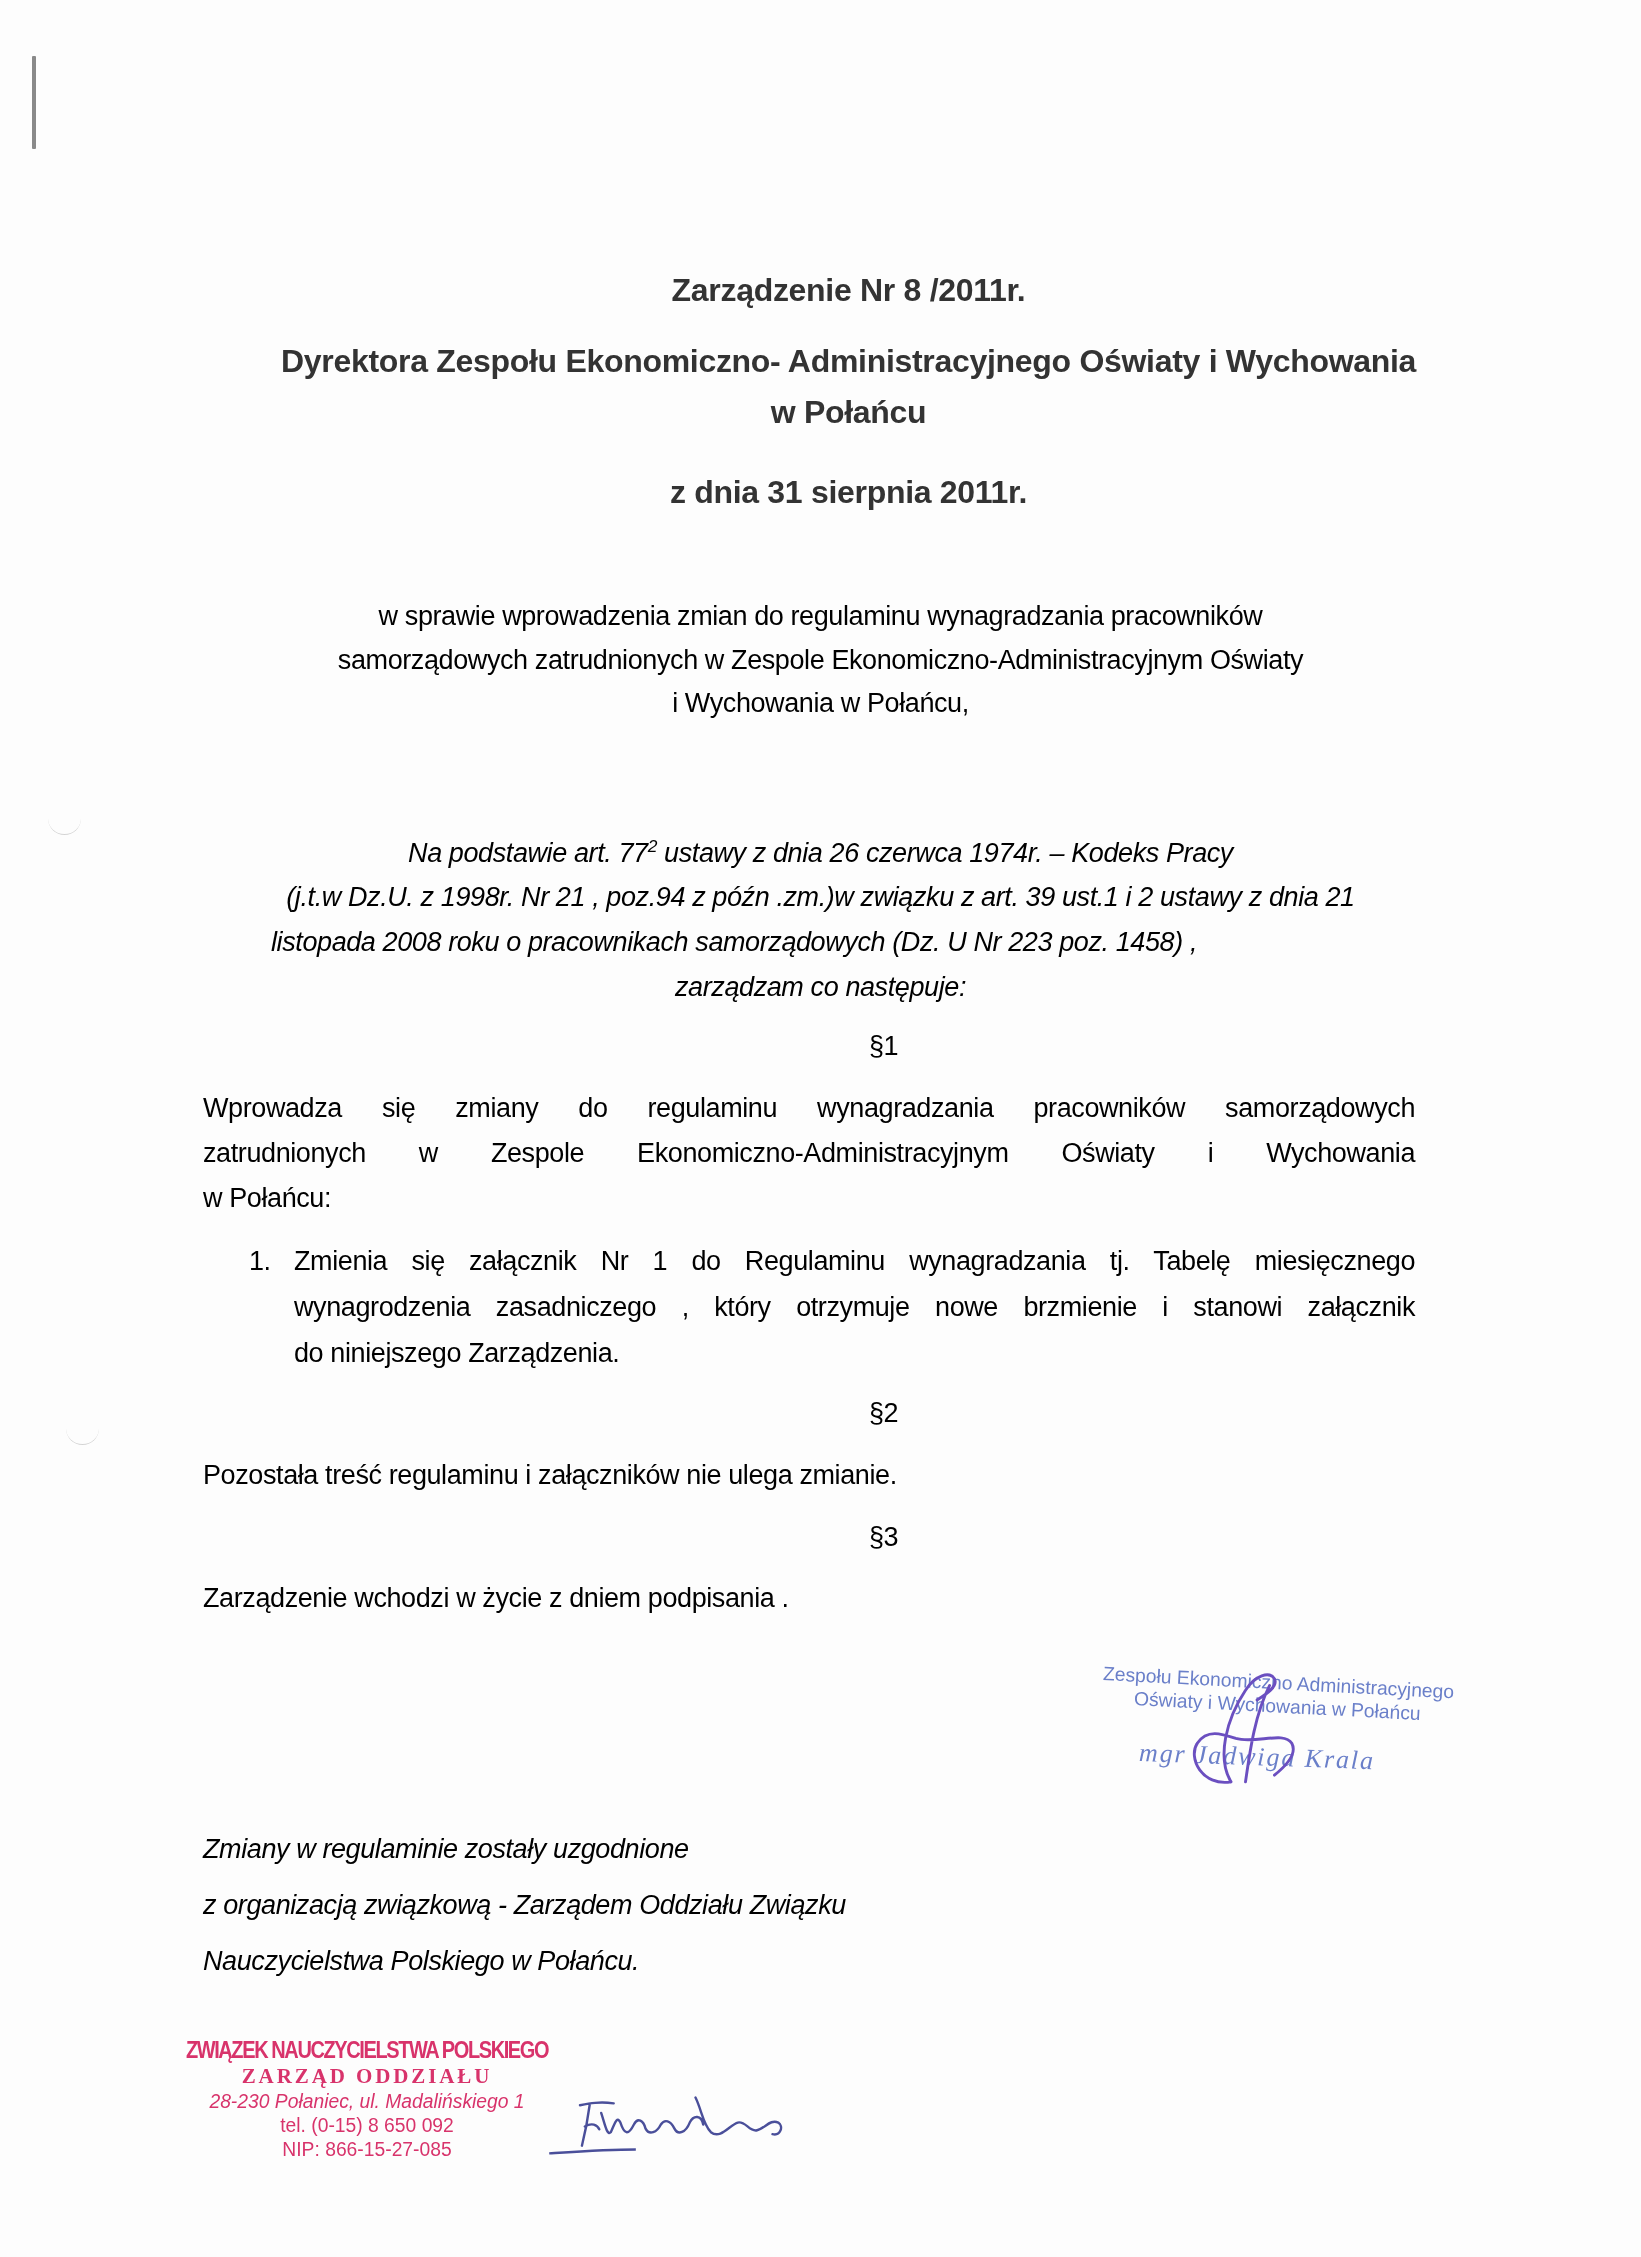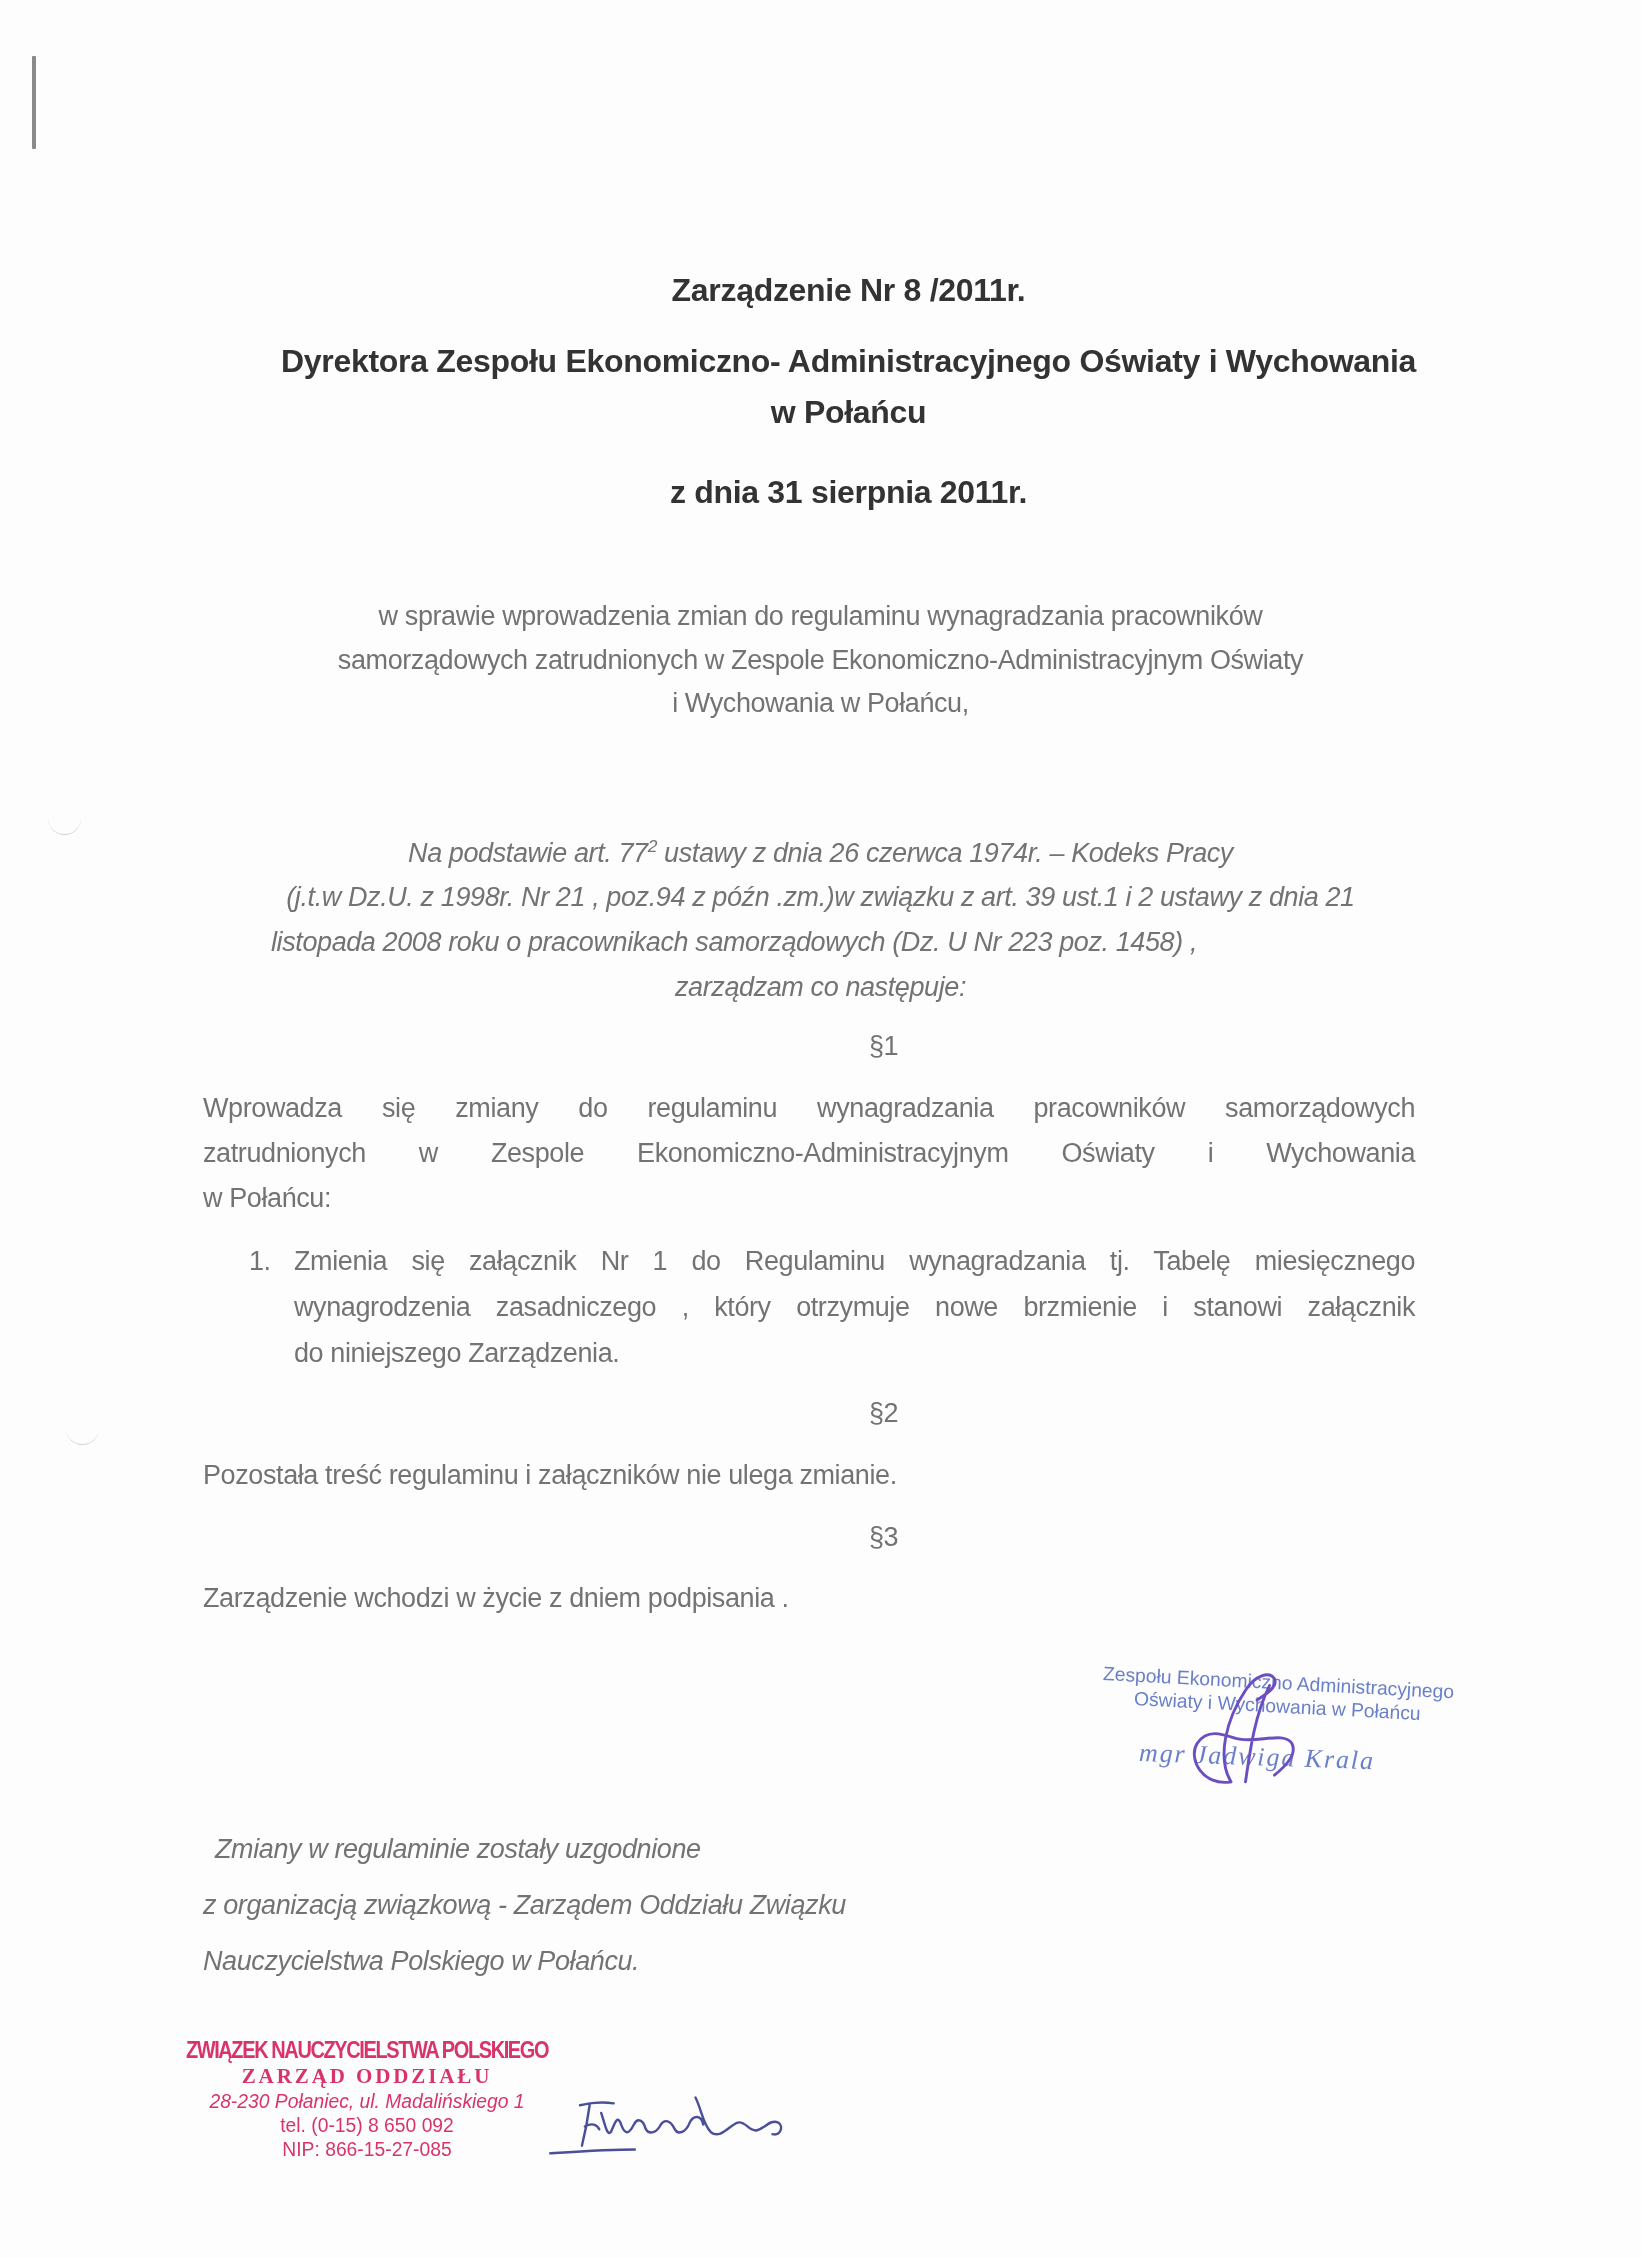--- a/index.html
+++ b/index.html
@@ -9,21 +9,21 @@
     position: relative;
     overflow: hidden;
     font-family: "Liberation Sans", "DejaVu Sans", sans-serif;
     color: #2b2b2b;
   }
   .abs { position: absolute; }
   .center { left: 0; width: 1641px; text-align: center; }
   .bold { font-weight: bold; margin-left: 28px; }
   .ital { font-style: italic; }
   .h1 { font-size: 32px; letter-spacing: -0.3px; color: #333; }
-  .body-txt { font-size: 27px; letter-spacing: -0.4px; color: #737373; }
+  .body-txt { font-size: 27px; letter-spacing: -0.4px; color: #000000; }
   .just { text-align: justify; text-align-last: justify; }
   .binder-mark {
     left: 32px; top: 56px; width: 3.9px; height: 93px;
     background: #8a8a8a; border-radius: 1px;
   }
   .hole {
     width: 33px; height: 25px;
     border-bottom: 1.9px solid #c9c9c9;
     border-radius: 0 0 19.3px 19.3px;
     opacity: 0.8;
@@ -74,21 +74,21 @@
 <div class="abs" style="left:1091px; top:1632px; width:386px; height:164px;">
   <div class="abs stamp-blue" style="left:11.6px; top:31px; font-size:19.3px; transform:rotate(3deg); transform-origin:left;">Zespołu Ekonomiczno Administracyjnego</div>
   <div class="abs stamp-blue" style="left:43px; top:56px; font-size:19.3px; transform:rotate(3deg); transform-origin:left;">Oświaty i Wychowania w Połańcu</div>
   <div class="abs stamp-blue" style="left:48px; top:106px; font-family:'Liberation Serif',serif; font-style:italic; font-size:26px; letter-spacing:1.9px; transform:rotate(2deg); transform-origin:left;">mgr Jadwiga Krala</div>
   <svg class="abs" style="left:87px; top:29px;" width="135" height="126" viewBox="0 0 140 130">
     <path d="M55 125 C40 100 50 60 70 30 C80 14 95 10 100 18 C104 26 92 34 82 40 M70 125 C75 90 80 55 95 25 M20 85 C30 70 45 75 60 80 C80 86 110 72 118 85 C124 96 110 110 100 118" fill="none" stroke="#6b4fc0" stroke-width="3" stroke-linecap="round"></path>
     <path d="M20 85 C10 100 25 130 55 125" fill="none" stroke="#6b4fc0" stroke-width="3"></path>
   </svg>
 </div>
 
-<div class="abs ital body-txt" style="top:1834px; left:203px;margin-left:12px;">Zmiany w regulaminie zostały uzgodnione</div>
+<div class="abs ital body-txt" style="top:1834px; left:203px;">Zmiany w regulaminie zostały uzgodnione</div>
 <div class="abs ital body-txt" style="top:1890px; left:203px;">z  organizacją związkową  - Zarządem Oddziału Związku</div>
 <div class="abs ital body-txt" style="top:1946px; left:203px;">Nauczycielstwa Polskiego w Połańcu.</div>
 
 <div class="abs" style="left:174px; top:2039px; width:386px; height:154px; text-align:center;">
   <div class="stamp-red" style="font-size:20px; letter-spacing:-1.4px; font-weight:bold; transform:scaleY(1.15);">ZWIĄZEK NAUCZYCIELSTWA POLSKIEGO</div>
   <div class="stamp-red" style="font-family:'Liberation Serif',serif; font-weight:bold; font-size:21px; letter-spacing:2.9px; margin-top:1.9px;">ZARZĄD ODDZIAŁU</div>
   <div class="stamp-red" style="font-size:19.3px; margin-top:1.9px;font-style:italic;">28-230 Połaniec, ul. Madalińskiego 1</div>
   <div class="stamp-red" style="font-size:19.3px; margin-top:1.9px;">tel. (0-15) 8 650 092</div>
   <div class="stamp-red" style="font-size:19.3px; margin-top:1.9px;">NIP: 866-15-27-085</div>
 </div>

